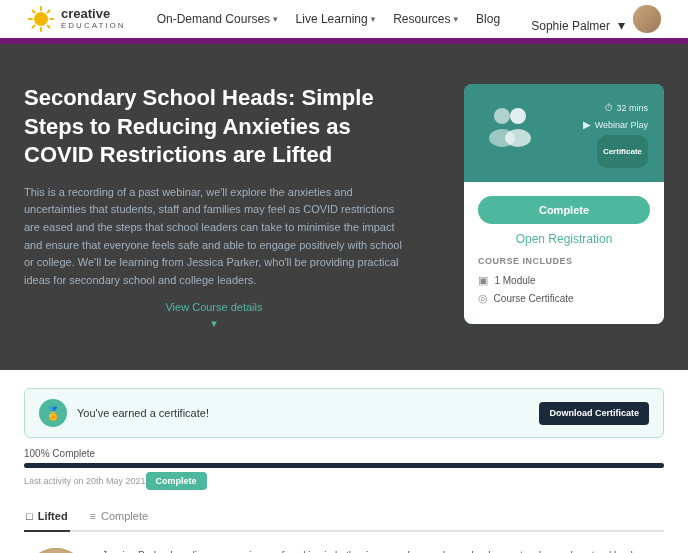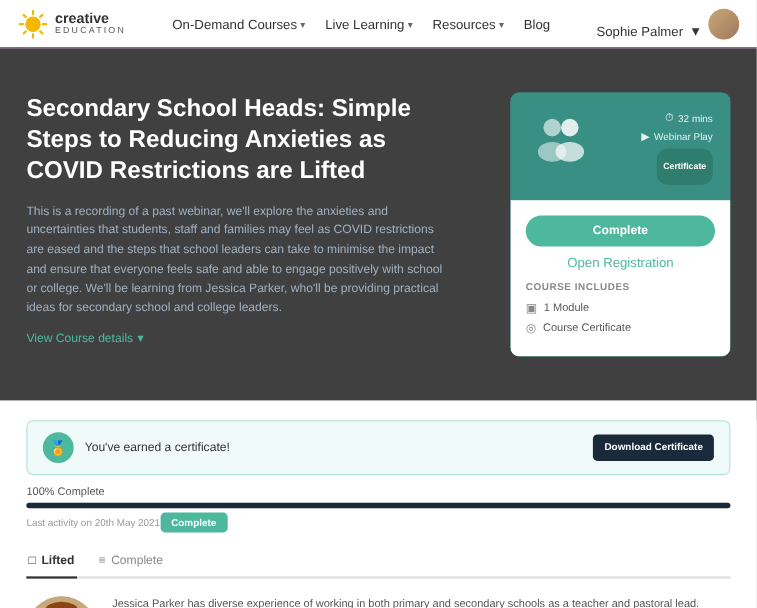--- a/index.html
+++ b/index.html
@@ -1,38 +1,38 @@
 <!DOCTYPE html>
 <html><head>
   <meta charset="utf-8">
   <style>
     * { box-sizing: border-box; margin: 0; padding: 0; }
     body { font-family: 'Segoe UI', Arial, sans-serif; font-size: 14px; color: #333; background: #fff; width: 688px; min-height: 553px; overflow-x: hidden; }
 
     
-    .navbar { display: flex; align-items: center; justify-content: space-between; padding: 10px 16px; background: #fff; border-bottom: 1px solid #701a75; height: 44px; }
+    .navbar { display: flex; align-items: center; justify-content: space-between; padding: 10px 27px; background: #fff; border-bottom: 6px solid #701a75; height: 44px; }
     .navbar-logo { display: flex; align-items: center; gap: 6px; }
     .logo-sun { width: 28px; height: 28px; }
     .logo-text { display: flex; flex-direction: column; line-height: 1.1; }
     .logo-creative { font-size: 13px; font-weight: 700; color: #333; }
     .logo-education { font-size: 8px; letter-spacing: 2px; color: #555; text-transform: uppercase; }
     .navbar-links { display: flex; align-items: center; gap: 18px; font-size: 12px; }
     .navbar-link { color: #333; text-decoration: none; display: flex; align-items: center; gap: 3px; cursor: pointer; }
     .navbar-link .chevron { font-size: 9px; color: #666; }
     .navbar-user { display: flex; align-items: flex-end; gap: 8px; cursor: pointer; }
     .navbar-username { font-size: 12px; color: #333; }
     .user-avatar { width: 28px; height: 28px; border-radius: 50%; background: #c8a87a; display: flex; align-items: center; justify-content: center; overflow: hidden; }
     .user-avatar-img { width: 100%; height: 100%; background: linear-gradient(135deg, #c8a87a 0%, #a0785a 100%); border-radius: 50%; }
 
     
     .hero { background: #404040; padding: 40px 24px 40px 24px; display: flex; align-items: flex-start; justify-content: space-between; position: relative; min-height: 220px; }
     .hero-content { max-width: 380px; }
     .hero-title { font-size: 22px; font-weight: 700; color: #fff; line-height: 1.3; margin-bottom: 14px; }
     .hero-desc { font-size: 11px; color: #a0b0c0; line-height: 1.6; margin-bottom: 12px; }
-    .hero-view-link { font-size: 11px; color: #4db8a0; cursor: pointer; display: flex; align-items: center; gap: 4px; }
+    .hero-view-link { font-size: 11px; color: #4db8a0; cursor: pointer; display: flex; align-items: center; gap: 4px; flex-direction: column; }
 
     
     .course-card { background: #3a8f85; border-radius: 8px; width: 200px; min-height: 220px; flex-shrink: 0; display: flex; flex-direction: column; overflow: hidden; }
     .course-card-top { background: #3a8f85; padding: 18px 16px 14px 16px; display: flex; align-items: flex-start; justify-content: space-between; }
     .course-card-meta { display: flex; flex-direction: column; gap: 5px; align-items: flex-end; }
     .course-meta-item { display: flex; align-items: center; gap: 4px; font-size: 9px; color: #e0f0ee; }
     .course-meta-icon { font-size: 10px; }
     .course-meta-badge { background: #2e7d6e; color: #fff; font-size: 8px; padding: 12px 6px; border-radius: 10px; font-weight: 600; }
     .course-card-bottom { background: #fff; padding: 14px 14px; flex: 1; }
     .btn-complete { background: #4db89e; color: #fff; border: none; border-radius: 20px; padding: 8px 0; width: 100%; font-size: 11px; font-weight: 600; cursor: pointer; margin-bottom: 8px; }

